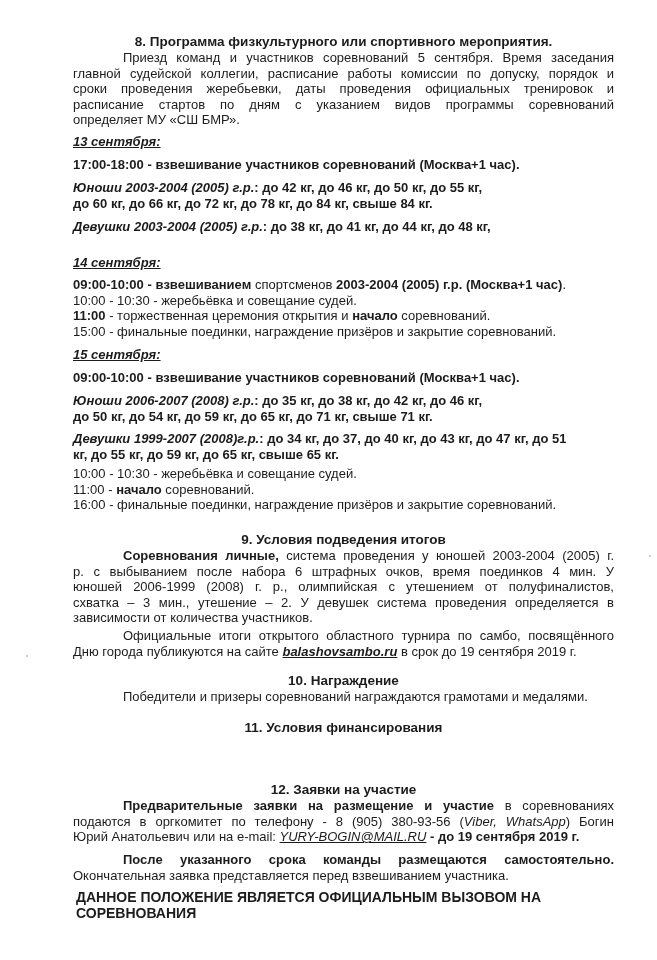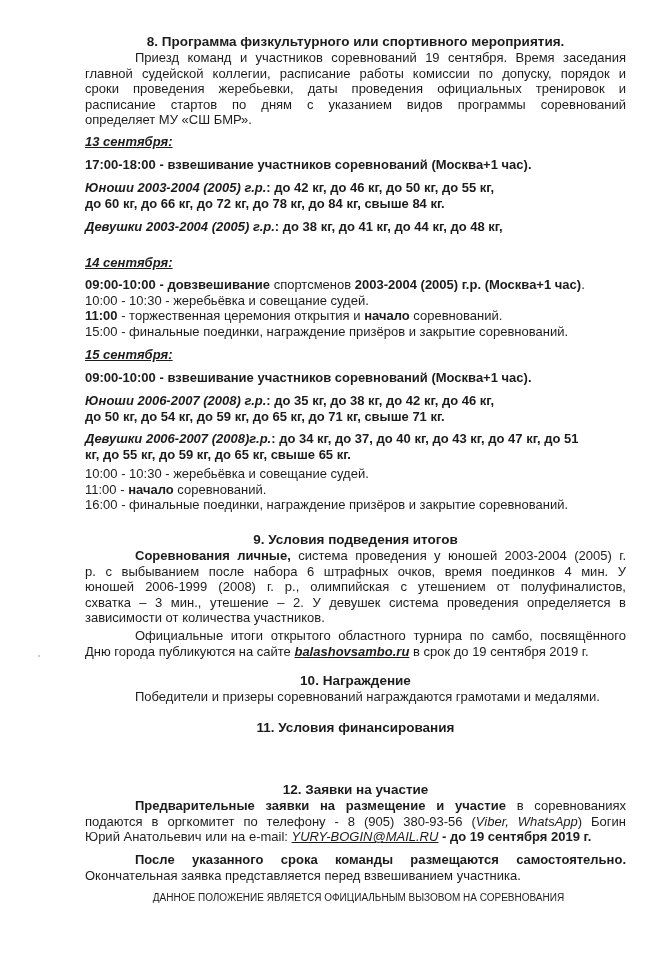--- a/index.html
+++ b/index.html
@@ -1,76 +1,76 @@
 <!DOCTYPE html>
 <html><head>
   <meta charset="utf-8">
   <style>
     html, body { margin: 0; padding: 0; }
     body {
       width: 657px; height: 960px; background: #ffffff; position: relative; overflow: hidden;
       font-family: "Liberation Sans", sans-serif; color: #1c1c1c;
     }
-    .page { position: absolute; left: 16px; top: 0; width: 563px; height: 960px; }
+    .page { position: absolute; left: 4px; top: 0; width: 563px; height: 960px; }
     .blk { position: absolute; left: 69px; width: 541px; font-size: 13px; line-height: 15.6px; }
     .h { font-weight: bold; font-size: 13.5px; text-align: center; }
     .b { font-weight: bold; }
     .i { font-style: italic; }
     .u { text-decoration: underline; }
     .line { display: block; white-space: nowrap; }
     .jl { display: block; text-align: justify; text-align-last: justify; }
     .date { font-weight: bold; text-decoration: underline; font-size: 13px; font-style: italic; }
-    .final { font-weight: normal; font-size: 10px; text-align: center; }
+    .final { font-weight: bold; font-size: 14px; text-align: left; }
     .mk { position: absolute; width: 2px; height: 2px; background: #bdbdbd; border-radius: 1px; }
   </style>
 </head>
 <body>
 
 <div class="page">
 
   <div class="blk h" style="top:34px;">8. Программа физкультурного или спортивного мероприятия.</div>
 
   <div class="blk" style="top:50px;">
-    <span class="jl" style="padding-left:50px;">Приезд команд и участников соревнований 19 сентября. Время заседания</span>
+    <span class="jl" style="padding-left:50px;">Приезд команд и участников соревнований 5 сентября. Время заседания</span>
     <span class="jl">главной судейской коллегии, расписание работы комиссии по допуску, порядок и</span>
     <span class="jl">сроки проведения жеребьевки, даты проведения официальных тренировок и</span>
     <span class="jl">расписание стартов по дням с указанием видов программы соревнований</span>
     <span class="line">определяет МУ «СШ БМР».</span>
   </div>
 
   <div class="blk date" style="top:134px;">13 сентября:</div>
   <div class="blk b" style="top:157px;">17:00-18:00 - взвешивание участников соревнований (Москва+1 час).</div>
 
   <div class="blk b" style="top:180px;">
     <span class="line"><span class="i">Юноши 2003-2004 (2005) г.р.</span><span>: до 42 кг, до 46 кг, до 50 кг, до 55 кг,</span></span>
     <span class="line">до 60 кг, до 66 кг, до 72 кг, до 78 кг, до 84 кг, свыше 84 кг.</span>
   </div>
 
   <div class="blk b" style="top:219px;">
     <span class="line"><span class="i">Девушки 2003-2004 (2005) г.р.</span><span>: до 38 кг, до 41 кг, до 44 кг, до 48 кг,</span></span>
   </div>
 
   <div class="blk date" style="top:255px;">14 сентября:</div>
   <div class="blk" style="top:277px;">
-    <span class="line"><span class="b">09:00-10:00 - </span><span class="b">довзвешивание</span><span> спортсменов </span><span class="b">2003-2004 (2005) г.р. (Москва+1 час)</span><span>.</span></span>
+    <span class="line"><span class="b">09:00-10:00 - </span><span class="b">взвешиванием</span><span> спортсменов </span><span class="b">2003-2004 (2005) г.р. (Москва+1 час)</span><span>.</span></span>
     <span class="line">10:00 - 10:30 - жеребьёвка и совещание судей.</span>
     <span class="line"><span class="b">11:00</span><span> - торжественная церемония открытия и </span><span class="b">начало</span><span> соревнований.</span></span>
     <span class="line"><span>15:00</span><span> - финальные поединки, награждение призёров и закрытие соревнований.</span></span>
   </div>
 
   <div class="blk date" style="top:347px;">15 сентября:</div>
   <div class="blk b" style="top:370px;">09:00-10:00 - взвешивание участников соревнований (Москва+1 час).</div>
 
   <div class="blk b" style="top:393px;">
     <span class="line"><span class="i">Юноши 2006-2007 (2008) г.р.</span><span>: до 35 кг, до 38 кг, до 42 кг, до 46 кг,</span></span>
     <span class="line">до 50 кг, до 54 кг, до 59 кг, до 65 кг, до 71 кг, свыше 71 кг.</span>
   </div>
 
   <div class="blk b" style="top:431px;">
-    <span class="line"><span class="i">Девушки 2006-2007 (2008)г.р.</span><span>: до 34 кг, до 37, до 40 кг, до 43 кг, до 47 кг, до 51</span></span>
+    <span class="line"><span class="i">Девушки 1999-2007 (2008)г.р.</span><span>: до 34 кг, до 37, до 40 кг, до 43 кг, до 47 кг, до 51</span></span>
     <span class="line">кг, до 55 кг, до 59 кг, до 65 кг, свыше 65 кг.</span>
   </div>
 
   <div class="blk" style="top:466px;">
     <span class="line">10:00 - 10:30 - жеребьёвка и совещание судей.</span>
     <span class="line"><span>11:00 - </span><span class="b">начало</span><span> соревнований.</span></span>
     <span class="line"><span>16:00</span><span> - финальные поединки, награждение призёров и закрытие соревнований.</span></span>
   </div>
 
   <div class="blk h" style="top:532px;">9. Условия подведения итогов</div>

